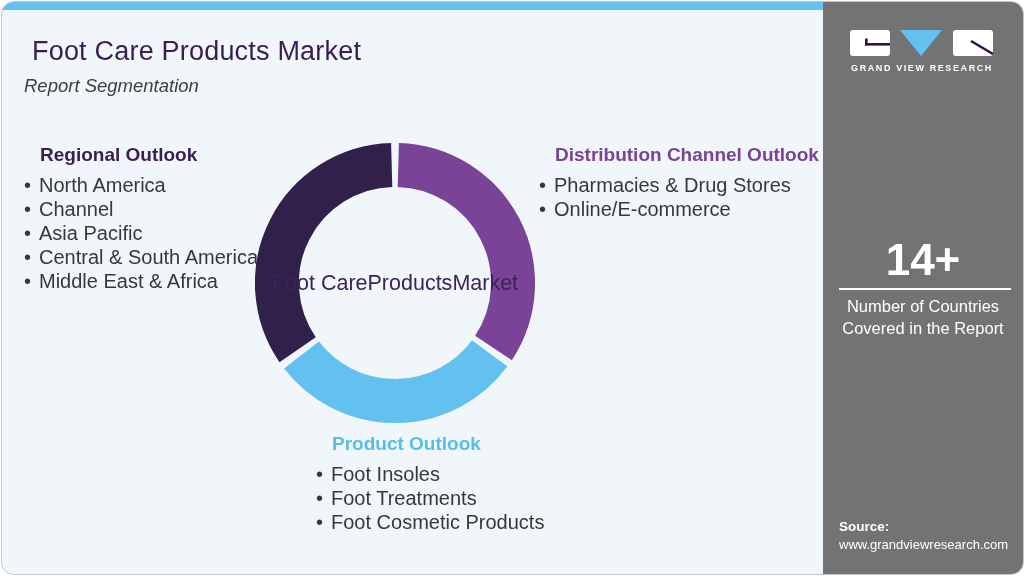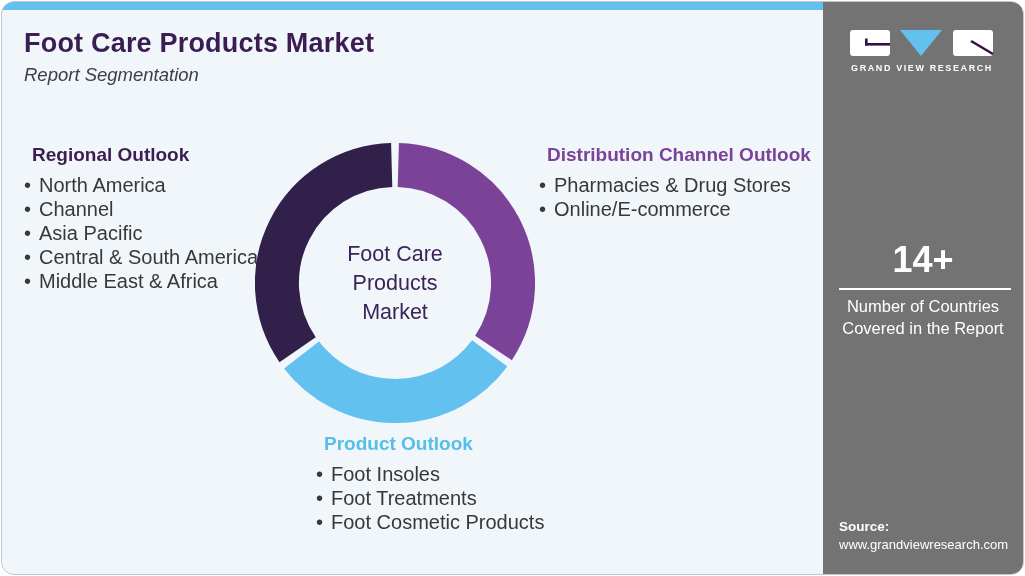--- a/index.html
+++ b/index.html
@@ -2,45 +2,45 @@
 <html><head>
 <meta charset="utf-8">
 <style>
   html,body{margin:0;padding:0;background:#ffffff;width:1025px;height:576px;overflow:hidden;
     font-family:"Liberation Sans","DejaVu Sans",sans-serif;}
   .card{position:absolute;left:1px;top:1px;width:1021px;height:572px;border:1px solid #c3c8d2;
     border-radius:13px;overflow:hidden;background:#f0f6fa;}
   .topbar{position:absolute;left:0;top:0;width:821px;height:8px;background:#62c1ee;}
   
   .hdr{position:absolute;left:22px;top:26px;}
-  .hdr h1{margin:0;font-size:27px;font-weight:bold;color:#3b1d52;letter-spacing:.2px;}
+  .hdr h1{margin:8px;font-size:27px;font-weight:normal;color:#3b1d52;letter-spacing:.2px;}
   .hdr h2{margin:5px 0 0 0;font-size:18.5px;font-weight:normal;color:#3e3e44;font-style:italic;}
   
   .sec{position:absolute;}
-  .sec .sec-title{font-size:19px;font-weight:bold;margin:0 0 7px 8px;}
+  .sec .sec-title{font-size:19px;font-weight:bold;margin:0 0 7px 16px;}
   .sec ul{list-style:none;margin:0;padding:0;}
   .sec li{font-size:20px;line-height:24px;color:#383838;}
   .sec li::before{content:"•";margin-right:8px;color:#383838;}
   .sec-regional{left:22px;top:142px;}
   .sec-regional .sec-title{color:#3b1d52;}
   .sec-distribution{left:537px;top:142px;}
   .sec-distribution .sec-title{color:#7b4398;}
   .sec-product{left:314px;top:431px;}
   .sec-product .sec-title{color:#56bfe9;}
   
   .donut-wrap{position:absolute;left:253px;top:141px;width:280px;height:280px;}
   .donut-wrap svg{position:absolute;left:0;top:0;}
   .donut-center{position:absolute;left:0;top:0;width:280px;height:280px;display:flex;
-    flex-direction:column;align-items:center;justify-content:center;text-align:left;}
+    flex-direction:row;align-items:center;justify-content:center;text-align:left;}
   .donut-center span{font-size:21.5px;line-height:29px;color:#3b2357;}
   
   .sidebar{position:absolute;left:821px;top:0;width:200px;height:572px;background:#737373;}
   .logo{position:absolute;left:50%;top:27px;transform:translateX(-50%);}
   .stat-value{position:absolute;left:0;top:234px;width:100%;text-align:center;color:#ffffff;
-    font-size:36px;font-weight:bold;line-height:48px;}
+    font-size:44px;font-weight:bold;line-height:48px;}
   .stat-rule{position:absolute;left:16px;top:286px;width:172px;height:2px;background:#ffffff;}
   .stat-label{position:absolute;left:8px;top:293px;width:184px;text-align:center;color:#ffffff;
     font-size:16.5px;line-height:22px;}
   .source{position:absolute;left:16px;bottom:20px;color:#ffffff;}
   .source .src-label{font-size:13.5px;font-weight:bold;line-height:18px;}
   .source .src-url{font-size:13px;line-height:18px;}
 </style>
 </head>
 <body>
 

